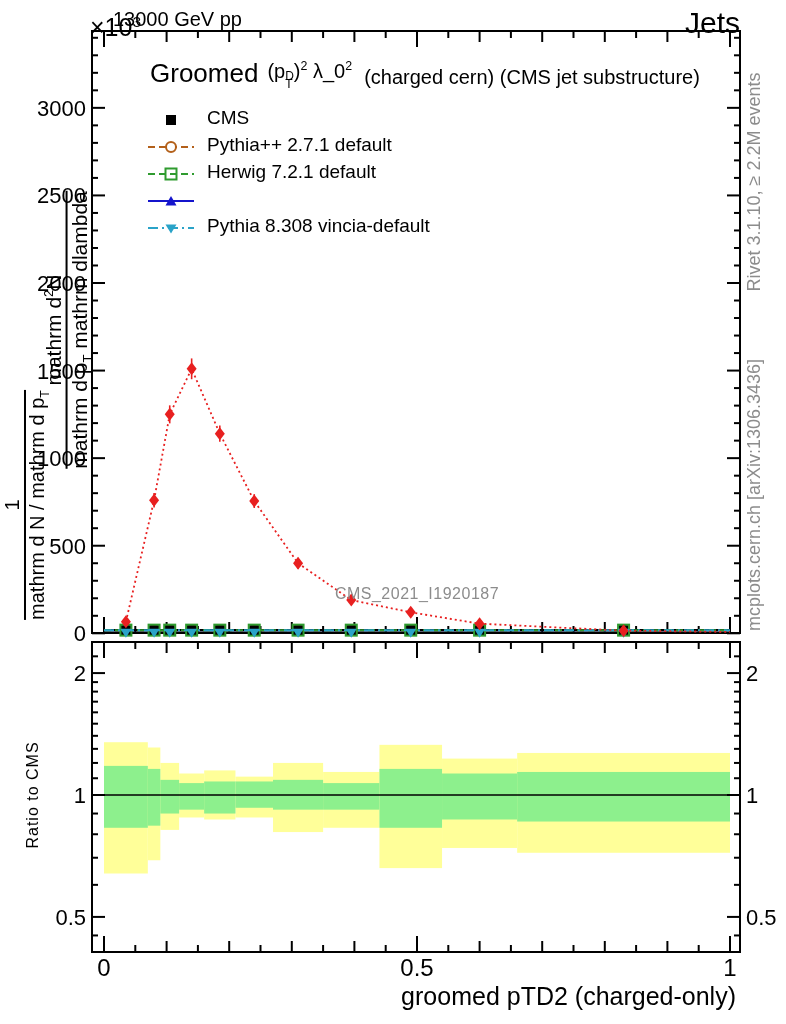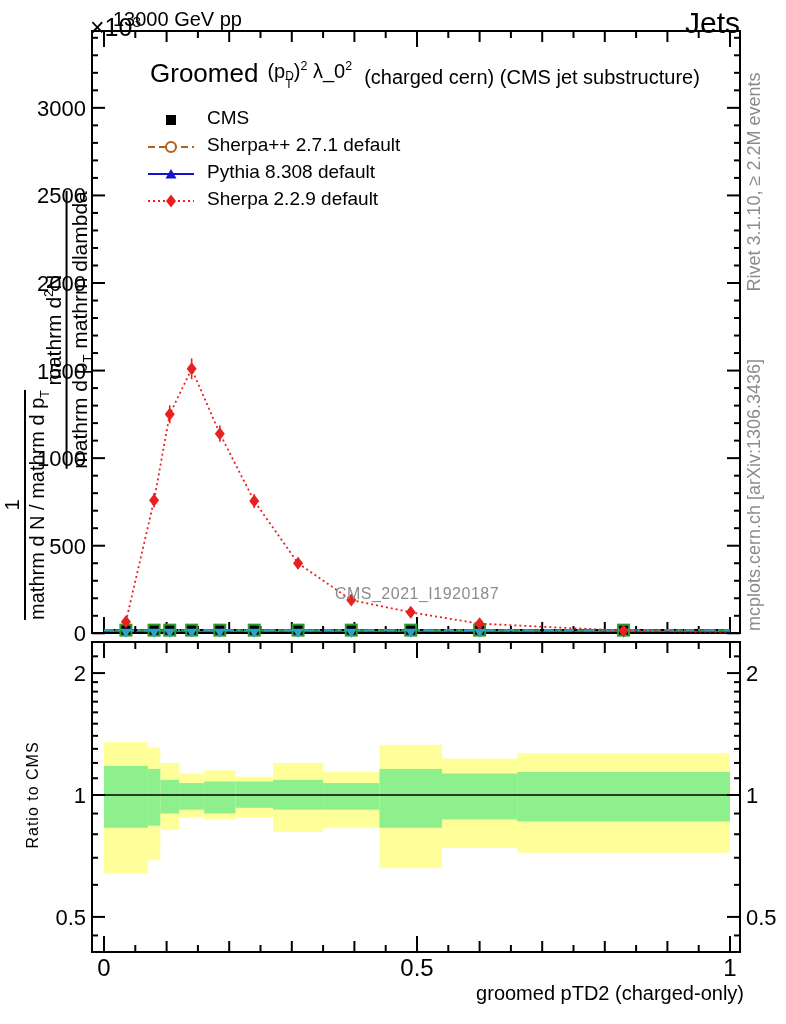--- a/index.html
+++ b/index.html
@@ -419,31 +419,37 @@
       <svg width="48" height="18">
         <rect x="19" y="4" width="10" height="10" fill="#000000"></rect>
       </svg>
       <span class="lbl">CMS</span>
     </div>
     <div class="lrow">
       <svg width="48" height="18">
         <line x1="1" x2="47" y1="9" y2="9" stroke="#b3601a" stroke-width="2" stroke-dasharray="7 4"></line>
         <circle cx="24" cy="9" r="5" fill="#fff" stroke="#b3601a" stroke-width="2"></circle>
       </svg>
-      <span class="lbl">Sherpa++ 2.7.1 default</span>
+      <span class="lbl">Pythia++ 2.7.1 default</span>
+    </div>
+    <div class="lrow">
+      <svg width="48" height="18">
+        <line x1="1" x2="47" y1="9" y2="9" stroke="#2f9b2f" stroke-width="2" stroke-dasharray="7 4"></line>
+        <rect x="18.5" y="3.5" width="11" height="11" fill="none" stroke="#2f9b2f" stroke-width="2"></rect>
+      </svg>
+      <span class="lbl">Herwig 7.2.1 default</span>
     </div>
     <div class="lrow">
       <svg width="48" height="18">
         <line x1="1" x2="47" y1="9" y2="9" stroke="#1414cc" stroke-width="2"></line>
         <path d="M 18.5 13.5 L 29.5 13.5 L 24 4 Z" fill="#1414cc"></path>
       </svg>
-      <span class="lbl">Pythia 8.308 default</span>
     </div>
     <div class="lrow">
       <svg width="48" height="18">
-        <line x1="1" x2="47" y1="9" y2="9" stroke="#e82020" stroke-width="2" stroke-dasharray="2 3"></line>
-        <path d="M 24 2.5 L 29 9 L 24 15.5 L 19 9 Z" fill="#e82020"></path>
+        <line x1="1" x2="47" y1="9" y2="9" stroke="#2aa3c8" stroke-width="2" stroke-dasharray="10 4 2 4"></line>
+        <path d="M 18.5 5.5 L 29.5 5.5 L 24 14.5 Z" fill="#2aa3c8"></path>
       </svg>
-      <span class="lbl">Sherpa 2.2.9 default</span>
+      <span class="lbl">Pythia 8.308 vincia-default</span>
     </div>
   </div>
 
-<div class="abs" style="right:42px;top:982px;font-size:20px">groomed pTD2 (charged-only)</div>
+<div class="abs" style="right:50px;top:982px;font-size:25px">groomed pTD2 (charged-only)</div>
 
 </body></html>

